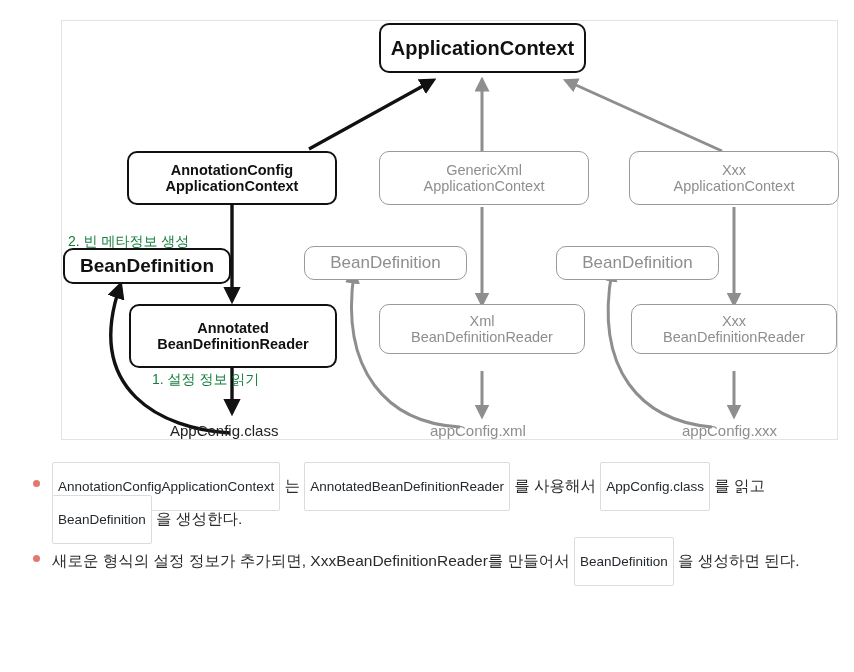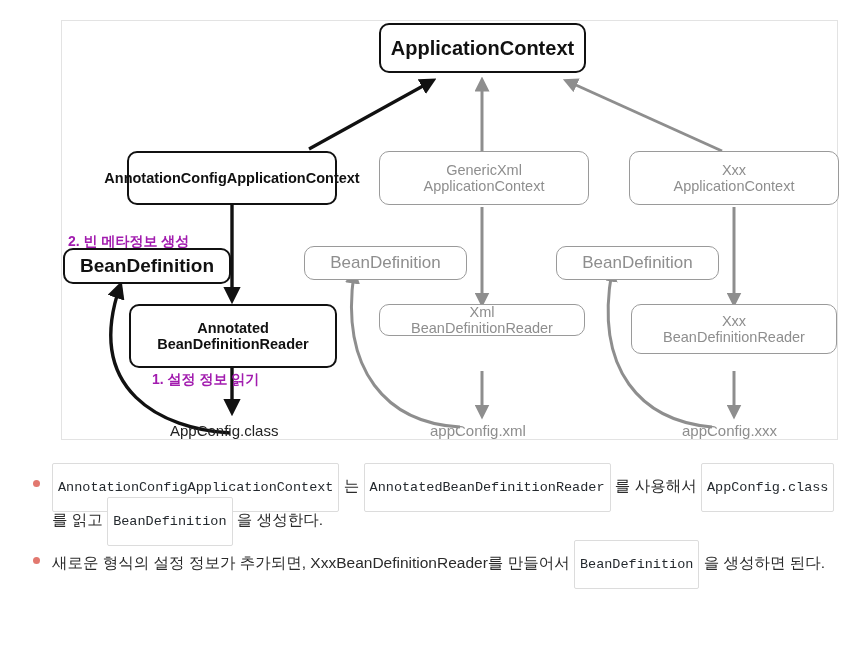--- a/index.html
+++ b/index.html
@@ -23,39 +23,39 @@
     border-radius:10px;background:#fff;line-height:1.12;
     font-family:"Liberation Sans","DejaVu Sans",sans-serif;
   }
   .node.strong{border:2.5px solid #111;color:#111;font-weight:bold;}
   .node.faded{border:1.6px solid #9a9a9a;color:#8e8e8e;font-weight:normal;}
 
   .lbl{
     position:absolute;white-space:nowrap;
     font-family:"Liberation Sans","DejaVu Sans",sans-serif;
   }
-  .lbl.strong{color:#a21caf;font-weight:bold;font-size:14px;}
+  .lbl.strong{color:#15803d;font-weight:normal;font-size:14px;}
   .lbl.plain{color:#222;font-size:15px;font-weight:normal;}
   .lbl.faded{color:#8e8e8e;font-size:15px;}
 
   
   .notes{
     position:absolute;left:0;top:470px;width:854px;
     font-size:15.5px;color:#2b2b2b;
   }
   .bullet{
     position:relative;padding-left:52px;margin-bottom:9px;
     line-height:32px;
   }
   .bullet .dot{
     position:absolute;left:33px;top:10px;width:7px;height:7px;
     border-radius:50%;background:#e2786f;
   }
   code{
-    font-family:Liberation Mono, monospace;
+    font-family:Liberation Sans, sans-serif;
     font-size:13.5px;background:#fff;border:1px solid #dcdcdc;
     border-radius:2px;padding:16px 5px;color:#24292e;
     white-space:nowrap;
   }
   .ko{font-size:15.5px;}
 </style>
 </head>
 <body>
 
 <div class="page">
@@ -94,21 +94,21 @@
 
       <path d="M398,406 C325,402 278,350 292,252" stroke="#8e8e8e" stroke-width="3" fill="none" marker-end="url(#ahL)"></path>
 
       <path d="M650,406 C580,400 532,350 550,250" stroke="#8e8e8e" stroke-width="3" fill="none" marker-end="url(#ahL)"></path>
     </svg>
 
     <div class="node strong" style="left:317px;top:2px;width:207px;height:50px;font-size:20px;">
       <span>ApplicationContext</span>
     </div>
 
-    <div class="node strong" style="left:65px;top:130px;width:210px;height:54px;font-size:14.5px;flex-direction:row;">
+    <div class="node strong" style="left:65px;top:130px;width:210px;height:54px;font-size:14.5px;flex-direction:column;">
       <span>AnnotationConfig</span>
       <span>ApplicationContext</span>
     </div>
 
     <div class="node faded" style="left:317px;top:130px;width:210px;height:54px;font-size:14.5px;flex-direction:column;">
       <span>GenericXml</span>
       <span>ApplicationContext</span>
     </div>
 
     <div class="node faded" style="left:567px;top:130px;width:210px;height:54px;font-size:14.5px;flex-direction:column;">
@@ -128,21 +128,21 @@
 
     <div class="node faded" style="left:494px;top:225px;width:163px;height:34px;font-size:17px;">
       <span>BeanDefinition</span>
     </div>
 
     <div class="node strong" style="left:67px;top:283px;width:208px;height:64px;font-size:14.5px;flex-direction:column;">
       <span>Annotated</span>
       <span>BeanDefinitionReader</span>
     </div>
 
-    <div class="node faded" style="left:317px;top:283px;width:206px;height:32px;font-size:14.5px;flex-direction:column;">
+    <div class="node faded" style="left:317px;top:283px;width:206px;height:50px;font-size:14.5px;flex-direction:column;">
       <span>Xml</span>
       <span>BeanDefinitionReader</span>
     </div>
 
     <div class="node faded" style="left:569px;top:283px;width:206px;height:50px;font-size:14.5px;flex-direction:column;">
       <span>Xxx</span>
       <span>BeanDefinitionReader</span>
     </div>
 
     <div class="lbl strong" style="left:59px;top:350px;margin-left:31px;">1. 설정 정보 읽기</div>

